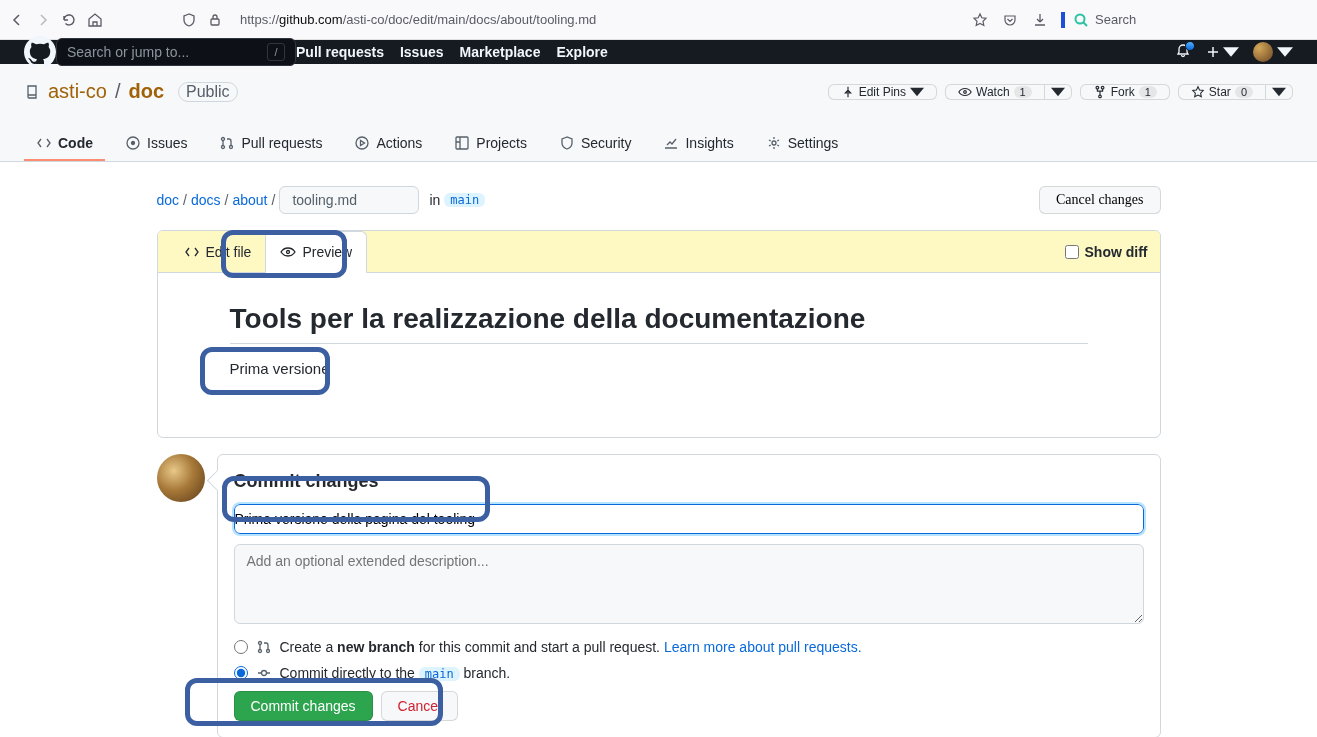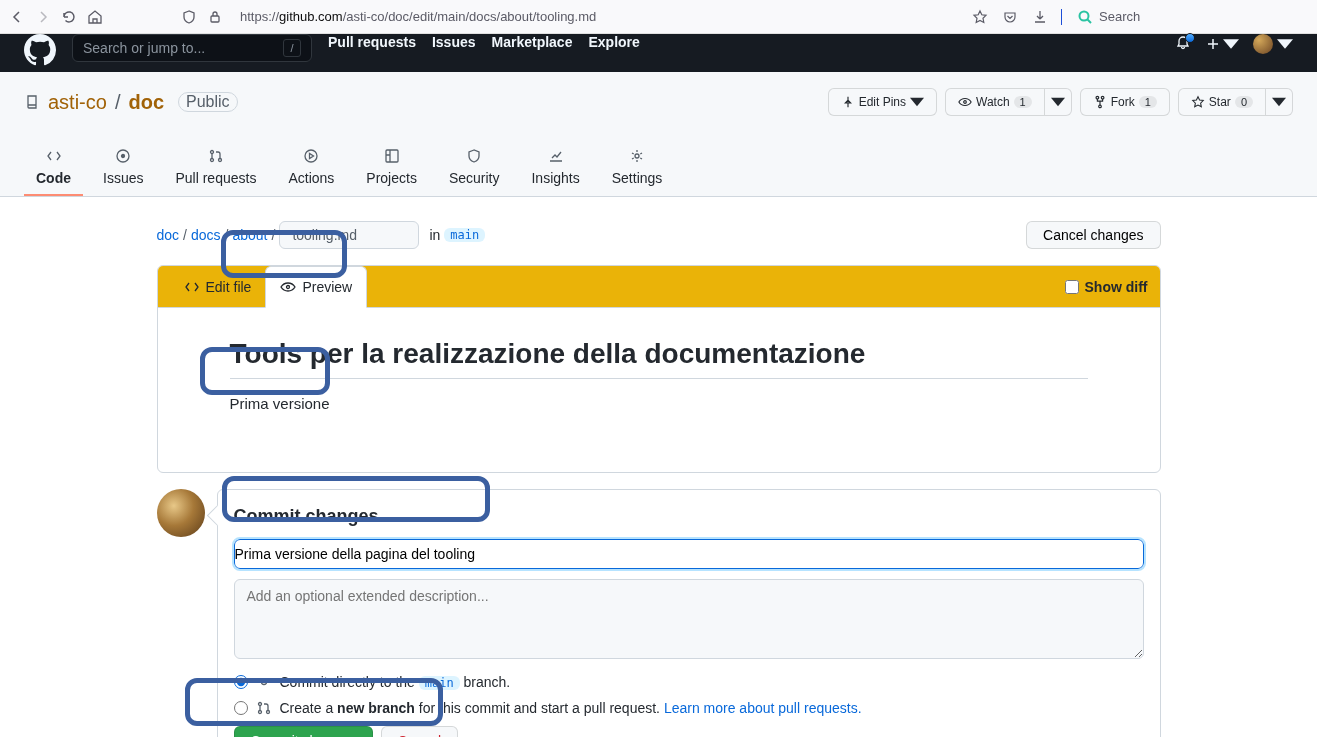--- a/index.html
+++ b/index.html
@@ -1,64 +1,64 @@
 <!DOCTYPE html>
 <html><head>
 <meta charset="utf-8">
 <style>
 * { box-sizing: border-box; margin: 0; padding: 0; font-family: -apple-system, BlinkMacSystemFont, "Segoe UI", Helvetica, Arial, sans-serif; }
 body { background: #fff; color: #24292f; font-size: 14px; overflow-x: hidden; }
-.browser-bar { height: 34px; display: flex; align-items: center; padding: 0 8px; gap: 8px; border-bottom: 1px solid #e0e0e0; background: #f9f9fb; }
+.browser-bar { height: 40px; display: flex; align-items: center; padding: 0 8px; gap: 8px; border-bottom: 1px solid #e0e0e0; background: #f9f9fb; }
 .browser-icon { width: 18px; height: 18px; display: flex; align-items: center; justify-content: center; color: #5b5b66; cursor: pointer; }
 .browser-icon svg { width: 16px; height: 16px; }
 .addr-wrap { flex: 1; display: flex; align-items: center; gap: 6px; padding: 0 8px; height: 28px; border-radius: 4px; }
 .addr-text { color: #5b5b66; font-size: 13px; }
 .addr-text .bold { color: #0c0c0d; }
 .right-icons { display: flex; align-items: center; gap: 12px; padding-right: 8px; }
-.search-right { display: flex; align-items: center; gap: 6px; color: #5b5b66; font-size: 13px; border-left: 1px solid #1d4ed8; padding-left: 15px; width: 240px; }
-.gh-header { background: #161b22; height: 38px; display: flex; align-items: flex-start; padding: 0 24px; color: #f0f6fc; gap: 16px; }
+.search-right { display: flex; align-items: center; gap: 6px; color: #5b5b66; font-size: 13px; border-left: 4px solid #1d4ed8; padding-left: 8px; width: 240px; }
+.gh-header { background: #161b22; height: 24px; display: flex; align-items: center; padding: 0 24px; color: #f0f6fc; }
 .gh-logo { width: 32px; height: 32px; }
 .gh-search { background: #0d1117; border: 1px solid #30363d; border-radius: 6px; height: 28px; width: 240px; display: flex; align-items: center; padding: 0 10px; color: #8b949e; font-size: 14px; justify-content: space-between; }
 .slash { border: 1px solid #30363d; border-radius: 3px; width: 18px; height: 18px; display: flex; align-items: center; justify-content: center; font-size: 11px; }
 .gh-nav { display: flex; gap: 16px; font-weight: 600; font-size: 14px; }
 .gh-nav span { cursor: pointer; }
 .gh-spacer { flex: 1; }
 .gh-right { display: flex; align-items: center; gap: 14px; }
 .gh-right svg { width: 16px; height: 16px; color: #f0f6fc; }
 .bell-dot { position: relative; }
 .bell-dot::after { content: ""; position: absolute; top: -2px; right: -4px; width: 8px; height: 8px; background: linear-gradient(#54aeff,#0969da); border: 1px solid #161b22; border-radius: 50%; }
 .avatar { width: 20px; height: 20px; border-radius: 50%; background: radial-gradient(circle at 30% 30%, #d4a85a, #6b4423); }
 .repo-head { padding: 16px 24px 0; background: #f6f8fa; border-bottom: 1px solid #d0d7de; }
 .repo-title-row { display: flex; align-items: center; gap: 8px; }
 .repo-title-row .repo-icon { color: #57606a; }
 .repo-link { color: #a16207; font-size: 20px; text-decoration: none; }
 .repo-link.bold { font-weight: 600; }
 .repo-sep { color: #57606a; font-size: 20px; }
 .vis-badge { border: 1px solid #d0d7de; border-radius: 2em; padding: 0 7px; font-size: 16px; color: #57606a; margin-left: 6px; }
 .repo-actions { margin-left: auto; display: flex; gap: 8px; }
 .btn-group { display: flex; }
-.btn { background: #f6f8fa; border: 1px solid rgba(27,31,36,0.15); border-radius: 6px; padding: 3px 12px; font-size: 12px; display: flex; align-items: center; gap: 4px; cursor: pointer; color: #24292f; height: 28px; }
+.btn { background: #f6f8fa; border: 1px solid rgba(27,31,36,0.15); border-radius: 6px; padding: 3px 12px; font-size: 12px; display: flex; align-items: center; gap: 4px; cursor: pointer; color: #24292f; height: 16px; }
 .btn svg { width: 14px; height: 14px; }
 .btn .count { background: rgba(0,0,0,0.07); border-radius: 2em; padding: 0 6px; font-size: 11px; }
 .btn-caret { border-left: none; border-radius: 0 6px 6px 0; padding: 3px 6px; }
 .btn-main { border-radius: 6px 0 0 6px; }
 .repo-tabs { display: flex; gap: 8px; margin-top: 24px; }
-.repo-tab { display: flex; align-items: center; gap: 6px; padding: 8px 12px; font-size: 14px; color: #24292f; cursor: pointer; border-bottom: 2px solid transparent; flex-direction: column; }
+.repo-tab { display: flex; align-items: center; gap: 6px; padding: 8px 12px; font-size: 14px; color: #24292f; cursor: pointer; border-bottom: 2px solid transparent; }
 .repo-tab.active { border-bottom-color: #fd8c73; font-weight: 600; }
 .repo-tab svg { width: 16px; height: 16px; color: #57606a; }
 .container { max-width: 1036px; margin: 0 auto; padding: 24px 16px; }
 .breadcrumb-row { display: flex; align-items: center; justify-content: space-between; margin-bottom: 16px; }
 .breadcrumb { display: flex; align-items: center; gap: 4px; font-size: 14px; }
 .breadcrumb a { color: #0969da; text-decoration: none; }
 .breadcrumb .sep { color: #57606a; }
 .file-input { border: 1px solid #d0d7de; border-radius: 6px; padding: 5px 12px; background: #f6f8fa; color: #57606a; width: 140px; font-size: 14px; }
 .branch-badge { background: #ddf4ff; color: #0969da; padding: 0 6px; border-radius: 6px; font-size: 12px; font-family: monospace; }
-.cancel-btn { border: 1px solid rgba(27,31,36,0.15); background: #f6f8fa; border-radius: 6px; padding: 5px 16px; font-size: 14px; cursor: pointer; }
+.cancel-btn { border: 1px solid rgba(27,31,36,0.15); background: #f6f8fa; border-radius: 6px; padding: 5px 16px; font-size: 14px; cursor: pointer; font-family: Liberation Serif, serif; }
 .editor-box { border: 1px solid #d0d7de; border-radius: 6px; overflow: hidden; }
-.editor-tabs { display: flex; align-items: center; background: #eab308; border-bottom: 1px solid #d0d7de; padding: 0 12px; }
+.editor-tabs { display: flex; align-items: center; background: #fef9c3; border-bottom: 1px solid #d0d7de; padding: 0 12px; }
 .editor-tab { display: flex; align-items: center; gap: 6px; padding: 12px 14px; font-size: 14px; cursor: pointer; color: #24292f; }
 .editor-tab svg { width: 16px; height: 16px; }
 .editor-tab.selected { background: #fff; border: 1px solid #d0d7de; border-bottom: 1px solid #fff; border-radius: 6px 6px 0 0; margin-bottom: -1px; }
 .editor-tabs-spacer { flex: 1; }
 .show-diff { display: flex; align-items: center; gap: 6px; font-size: 14px; font-weight: 600; }
 .show-diff input { width: 14px; height: 14px; }
 .preview-body { padding: 30px 72px 60px; }
 .preview-body h1 { font-size: 28px; font-weight: 600; padding-bottom: 8px; border-bottom: 1px solid #d0d7de; margin-bottom: 16px; }
 .preview-body p { font-size: 15px; }
 .commit-section { display: flex; gap: 12px; margin-top: 16px; }
@@ -340,37 +340,37 @@
     </div>
   </div>
 
   <div class="commit-section">
     <div class="commit-avatar"></div>
     <div class="commit-box">
       <h3>Commit changes</h3>
       <input class="commit-input" value="Prima versione della pagina del tooling" style="">
       <textarea class="commit-desc" placeholder="Add an optional extended description..." style=""></textarea>
       <div class="radio-row">
-        <input type="radio" name="co" checked="" style="">
-        <svg viewBox="0 0 16 16" fill="none" stroke="currentColor" stroke-width="1.3">
-            <circle cx="8" cy="8" r="2.5"></circle>
-            <path d="M2 8h3.5M10.5 8H14"></path>
-          </svg>
-        <span><span>Commit directly to the </span><span class="branch-badge">main</span><span> branch.</span></span>
-      </div>
-      <div class="radio-row">
         <input type="radio" name="co" style="">
         <svg viewBox="0 0 16 16" fill="none" stroke="currentColor" stroke-width="1.3">
             <circle cx="4" cy="4" r="1.5"></circle>
             <circle cx="4" cy="12" r="1.5"></circle>
             <circle cx="12" cy="12" r="1.5"></circle>
             <path d="M4 5.5v5M8 4h2a2 2 0 0 1 2 2v4.5"></path>
           </svg>
         <span><span>Create a </span><b>new branch</b><span> for this commit and start a pull request. </span><a class="learn">Learn more about pull requests.</a></span>
       </div>
+      <div class="radio-row">
+        <input type="radio" name="co" checked="" style="">
+        <svg viewBox="0 0 16 16" fill="none" stroke="currentColor" stroke-width="1.3">
+            <circle cx="8" cy="8" r="2.5"></circle>
+            <path d="M2 8h3.5M10.5 8H14"></path>
+          </svg>
+        <span><span>Commit directly to the </span><span class="branch-badge">main</span><span> branch.</span></span>
+      </div>
       <div class="btn-row" style="margin-top:6px">
         <button class="btn-primary">Commit changes</button>
         <button class="btn-danger">Cancel</button>
       </div>
     </div>
   </div>
 </div>
 
 <div class="annot" style="left:221px; top:230px; width:126px; height:48px"></div>
 <div class="annot" style="left:200px; top:347px; width:130px; height:48px"></div>

